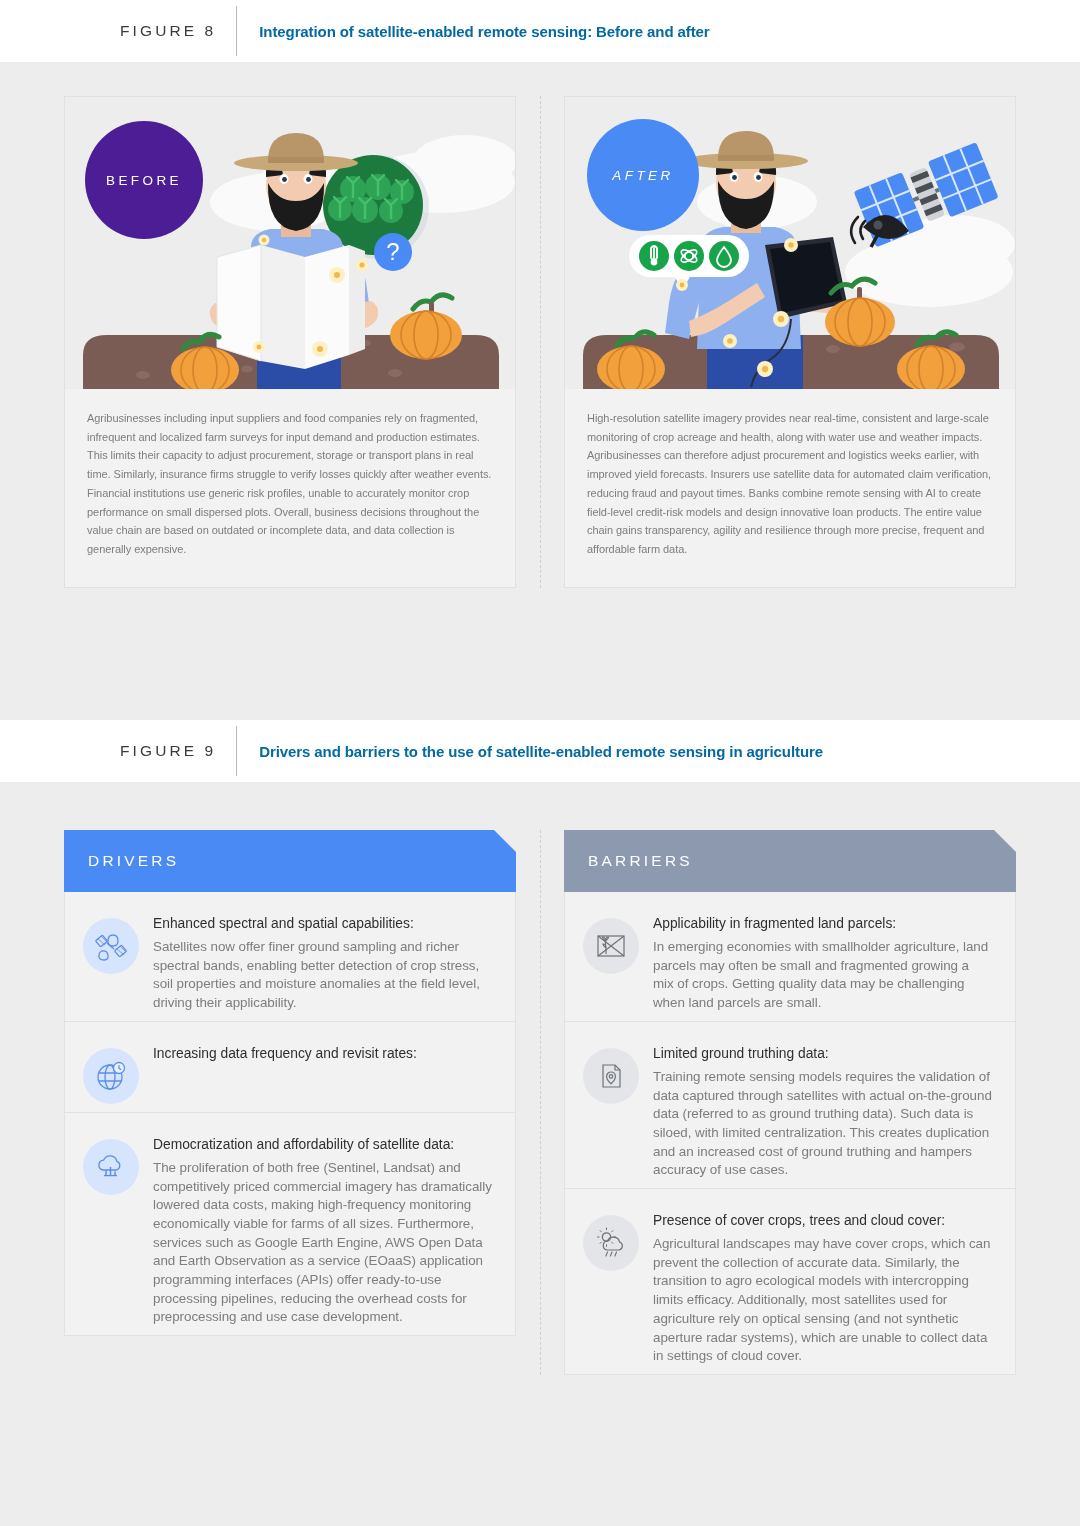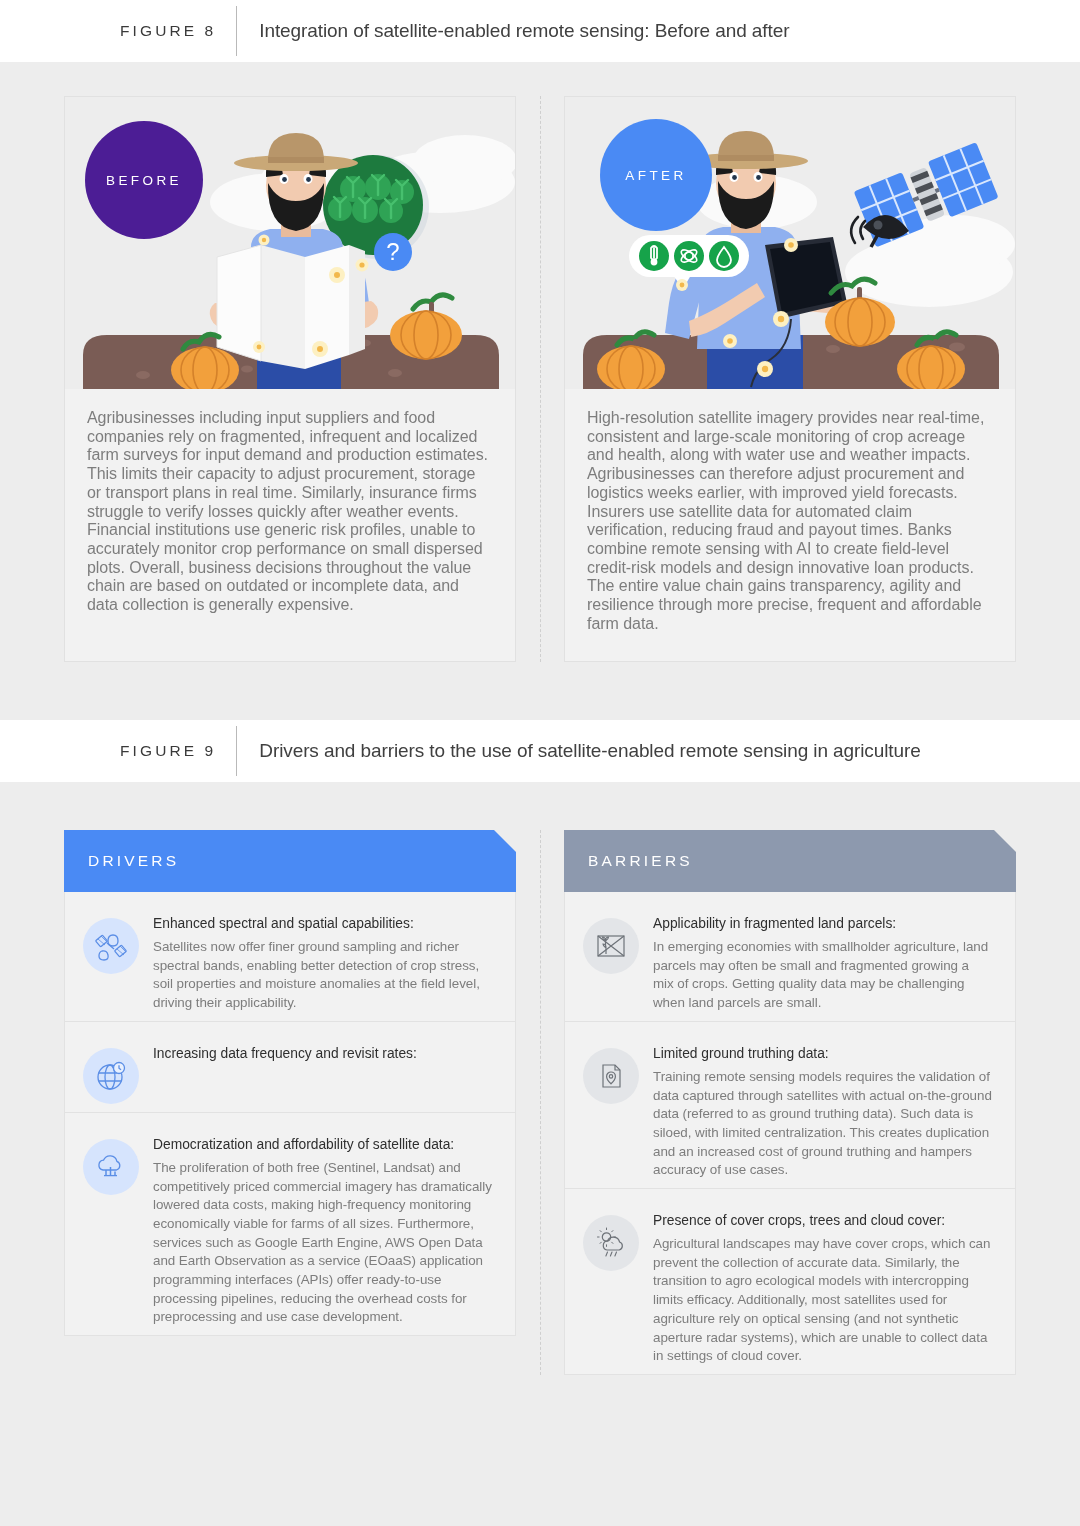--- a/index.html
+++ b/index.html
@@ -32,23 +32,23 @@
     font-weight: 400;
     white-space: nowrap;
   }
   .fig-divider {
     width: 1px;
     background: #b9b9b9;
     height: 50px;
     margin: 0 22px 0 20px;
   }
   .fig-title {
-    font-size: 19px;
-    font-weight: normal;
-    color: #404040;
+    font-size: 15px;
+    font-weight: bold;
+    color: #0369a1;
     letter-spacing: -0.1px;
     white-space: nowrap;
   }
 
   
   .band { background: #ededed; position: relative; }
   #band8 { padding: 0 0 38px 0; height: 658px; }
   #band9 { height: 744px; }
 
   
@@ -67,21 +67,21 @@
   }
   .illus {
     position: relative;
     width: 100%;
     height: 292px;
     overflow: hidden;
     background: #eeeeee;
   }
   .f8-body {
     padding: 20px 22px 28px 22px;
-    font-size: 16px;
+    font-size: 11px;
     line-height: 18.7px;
     color: #7d7d7d;
     letter-spacing: -0.05px;
   }
   .vdash {
     position: absolute;
     top: 0; bottom: 0;
     left: 540px;
     width: 0;
     border-left: 1px dashed #cfcfcf;
@@ -430,21 +430,21 @@
             </g>
             <g>
               <path d="M352 248 q7 -11 18 -6 q9 -12 21 -4" stroke="#2f8a3f" stroke-width="5" fill="none" stroke-linecap="round"></path>
               <rect x="368" y="242" width="5" height="12" rx="2" fill="#7a5c55"></rect>
               <ellipse cx="366" cy="272" rx="34" ry="23" fill="#f2a03c"></ellipse>
               <ellipse cx="366" cy="272" rx="12" ry="23" fill="none" stroke="#d4812a" stroke-width="1.6"></ellipse>
               <ellipse cx="366" cy="272" rx="24" ry="23" fill="none" stroke="#d4812a" stroke-width="1.6"></ellipse>
             </g>
           </svg>
 
-          <div class="badge badge-after" style="width:112px;height:112px;left:35px;top:22px;">
+          <div class="badge badge-after" style="width:112px;height:112px;left:22px;top:22px;font-style:italic;">
             <span>AFTER</span>
           </div>
         </div>
         <div class="f8-body">High-resolution satellite imagery provides near real-time, consistent and large-scale monitoring of crop acreage and health, along with water use and weather impacts. Agribusinesses can therefore adjust procurement and logistics weeks earlier, with improved yield forecasts. Insurers use satellite data for automated claim verification, reducing fraud and payout times. Banks combine remote sensing with AI to create field-level credit-risk models and design innovative loan products. The entire value chain gains transparency, agility and resilience through more precise, frequent and affordable farm data.</div>
       </div>
     </div>
   </div>
 
   <div class="fig-header">
     <div class="inner">

